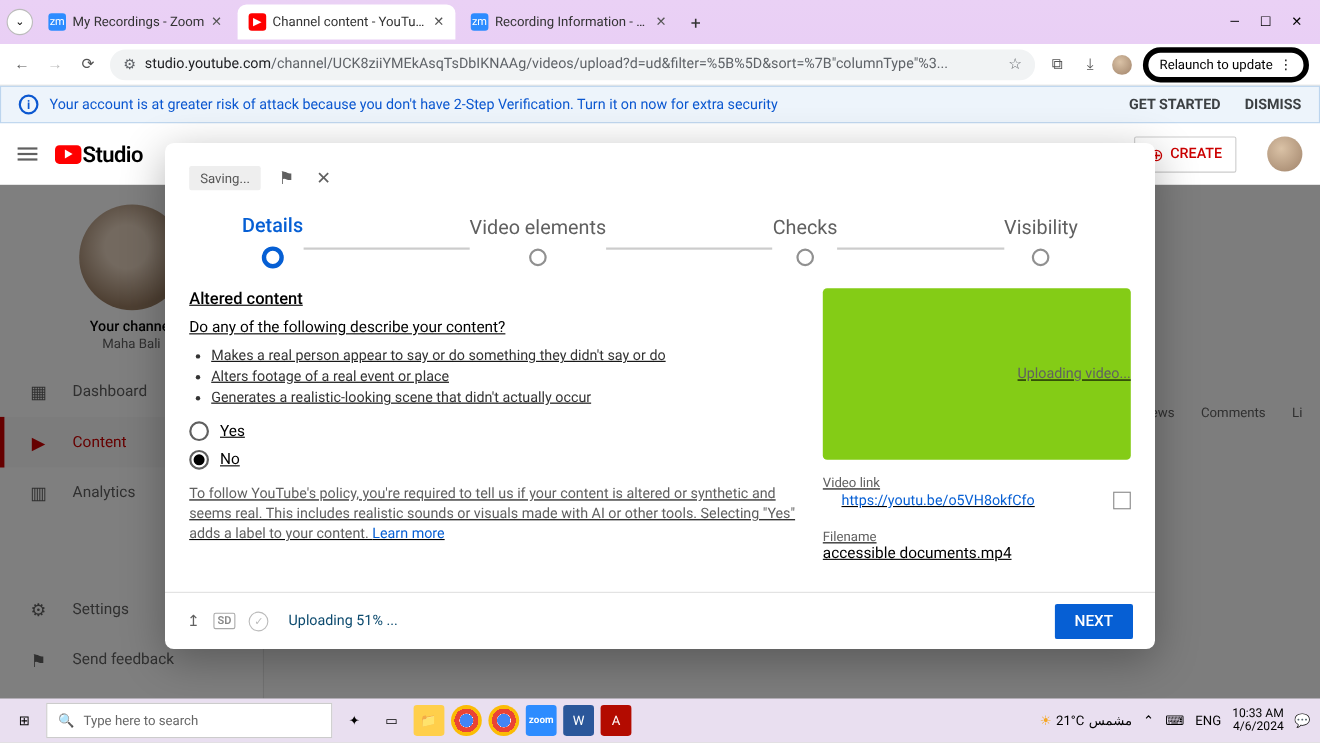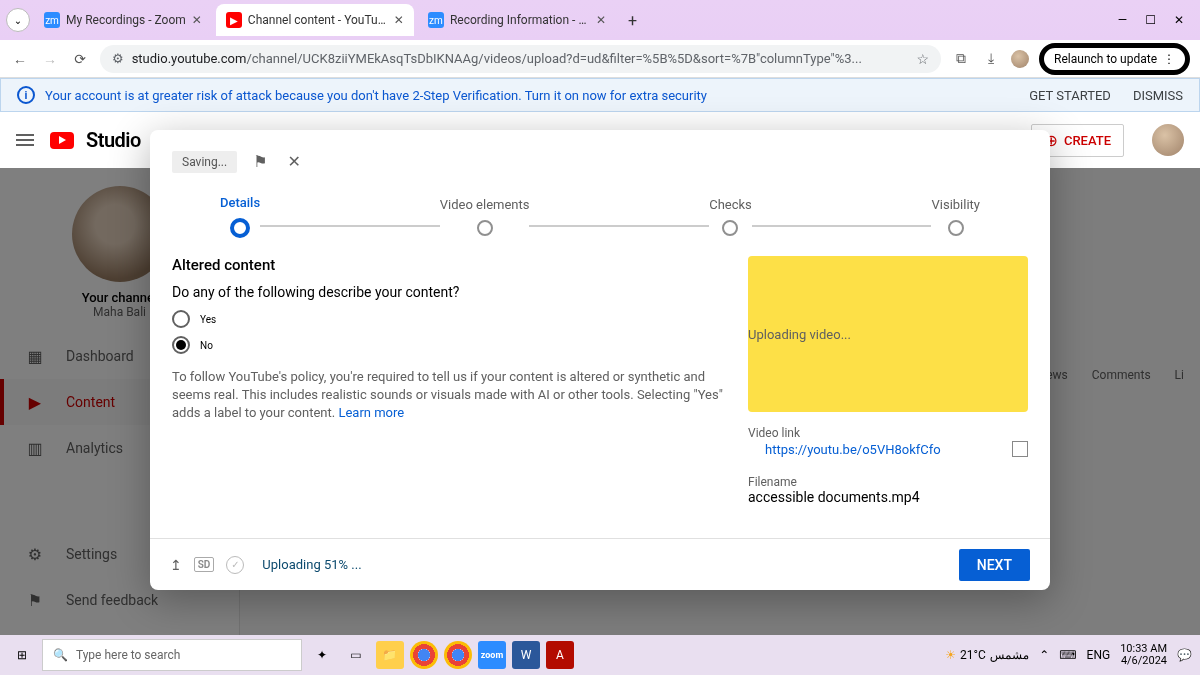--- a/index.html
+++ b/index.html
@@ -20,27 +20,27 @@
   .nav-ico{ width:20px; text-align:center; color:#555; font-size:14px;}
   .urlbox{ flex:1; height:28px; background:#f1f3f4; border-radius:14px; display:flex; align-items:center; padding:0 12px; font-size:13px; color:#5f6368; gap:8px;}
   .urlbox .dark{color:#202124;}
   .star{ color:#5f6368; font-size:14px;}
   .chip{ border:5px solid #000000; border-radius:16px; padding:4px 10px; font-size:12px; display:flex; align-items:center; gap:6px;}
   .avatar-sm{ width:18px; height:18px; border-radius:50%; background:radial-gradient(circle at 40% 35%,#dac2a6,#a0836a);}
 
   
   .warnbar{ background:#edf4fb; border:1px solid #bcd5ee; height:34px; display:flex; align-items:center; padding:0 16px; font-size:13px; color:#0b57d0; gap:10px;}
   .warnbar .msg{color:#0b57d0;}
-  .warnbar .actions{ margin-left:auto; display:flex; gap:22px; font-weight:400; color:#3c4043;}
+  .warnbar .actions{ margin-left:auto; display:flex; gap:22px; font-weight:700; color:#3c4043;}
   .info-i{ width:18px;height:18px;border:2px solid #0b57d0;border-radius:50%;display:flex;align-items:center;justify-content:center;font-size:11px;font-weight:bold;color:#0b57d0;}
 
   
   .yt-head{ height:56px; display:flex; align-items:center; padding:0 16px; gap:16px;}
   .burger{display:flex;flex-direction:column;gap:3px;} .burger span{width:18px;height:2px;background:#606060;}
-  .logo-studio{ display:flex; align-items:center; gap:12px; font-size:20px; font-weight:600; letter-spacing:-0.5px;}
+  .logo-studio{ display:flex; align-items:center; gap:1px; font-size:20px; font-weight:600; letter-spacing:-0.5px;}
   .logo-yt{ width:24px;height:17px;background:#f00;border-radius:4px;position:relative;}
   .logo-yt::after{content:"";position:absolute;left:9px;top:4px;border-left:7px solid #fff;border-top:4.5px solid transparent;border-bottom:4.5px solid transparent;}
   .create-btn{ margin-left:auto; border:1px solid #ccc; border-radius:2px; padding:6px 12px; display:flex; align-items:center; gap:6px; font-size:13px; font-weight:500; color:#c00;}
   .create-ico{color:#c00;font-size:16px;}
   .avatar-head{ width:32px;height:32px;border-radius:50%; background:radial-gradient(circle at 40% 35%,#dac2a6,#a0836a); margin-left:12px;}
 
   
   .app{ display:flex; height:calc(100% - 40px - 38px - 34px - 56px - 40px); }
   .sidebar{ width:240px; padding:8px 0; border-right:1px solid #e5e5e5; background:#fff;}
   .channel-card{ text-align:center; padding:10px 0 14px;}
@@ -54,38 +54,38 @@
   .col-heads{ position:absolute; right:16px; top:200px; display:flex; gap:24px; font-size:12px; color:#606060;}
 
   
   .backdrop{ position:absolute; inset:0; background:rgba(0,0,0,0.5);}
   .dialog{ position:absolute; left:150px; top:130px; width:900px; height:460px; background:#fff; border-radius:8px; box-shadow:0 10px 40px rgba(0,0,0,0.3); display:flex; flex-direction:column; overflow:hidden;}
   .dlg-head{ display:flex; align-items:center; padding:18px 22px 10px; gap:12px;}
   .dlg-title{ font-size:20px; font-weight:400; flex:1;}
   .saving{ background:#eee; padding:4px 10px; font-size:12px; border-radius:2px; color:#555;}
   .dlg-ico{ font-size:16px; color:#606060; padding:4px;}
   .stepper{ display:flex; align-items:center; justify-content:space-between; padding:10px 70px 0; position:relative;}
-  .step{ text-align:center; font-size:13px; color:#606060; z-index:1; background:#fff;}
+  .step{ text-align:center; font-size:18px; color:#606060; z-index:1; background:#fff;}
   .step.cur{ color:#065fd4; font-weight:500;}
   .step .dot{ width:16px;height:16px;border-radius:50%;border:2px solid #909090; margin:8px auto 0; background:#fff;}
   .step.cur .dot{ width:20px;height:20px; border:4px solid #065fd4;}
   .step-line{ position:absolute; left:80px; right:80px; top:40px; height:2px; background:#ccc; z-index:0;}
-  .dlg-body{ flex:1; overflow:auto; padding:18px 22px 0; display:flex; gap:24px;}
+  .dlg-body{ flex:1; overflow:auto; padding:18px 22px 0; display:flex; gap:24px;text-decoration:underline;}
   .left{ flex:1;}
   .sect-h{ font-size:15px; font-weight:500; margin-bottom:10px;}
   .q{ font-size:14px; margin-bottom:10px;}
   .bullets{ margin:0 0 14px 20px; font-size:13px; color:#333;}
   .bullets li{ margin-bottom:4px;}
-  .radio-row{ display:flex; align-items:center; gap:10px; font-size:10px; margin:8px 0;}
+  .radio-row{ display:flex; align-items:center; gap:10px; font-size:14px; margin:8px 0;}
   .radio{ width:18px;height:18px;border:2px solid #606060;border-radius:50%;display:inline-flex;align-items:center;justify-content:center;}
   .radio.checked::after{ content:""; width:10px;height:10px;background:#000;border-radius:50%;}
   .policy{ font-size:13px; color:#606060; margin-top:14px; line-height:1.4;}
   .policy a{ color:#065fd4; text-decoration:none;}
   .right{ width:280px;}
-  .thumb{ width:100%; height:156px; background:#fde047; border-radius:4px; display:flex; align-items:center; justify-content:flex-start; font-size:13px; color:#606060;}
+  .thumb{ width:100%; height:156px; background:#84cc16; border-radius:4px; display:flex; align-items:center; justify-content:flex-end; font-size:13px; color:#606060;}
   .meta{ font-size:12px; color:#606060; margin-top:14px;}
   .vlink{ font-size:13px; color:#065fd4; margin-top:2px; word-break:break-all;padding-left:17px;}
   .copy-ico{ float:right; width:16px;height:16px;border:1.5px solid #888;margin-top:-16px;}
   .dlg-foot{ border-top:1px solid #e0e0e0; height:52px; display:flex; align-items:center; padding:0 20px; gap:12px;}
   .foot-ico{ font-size:14px; color:#606060;}
   .sd-badge{ border:1px solid #aaa; color:#888; font-size:10px; padding:1px 3px; border-radius:2px; font-weight:600;}
   .check-c{ width:18px;height:18px;border:1.5px solid #bbb;border-radius:50%;display:flex;align-items:center;justify-content:center;font-size:10px;color:#bbb;}
   .upl-txt{ font-size:13px; color:#0c4a6e; margin-left:6px;}
   .next-btn{ margin-left:auto; background:#065fd4; color:#fff; border:none; padding:8px 18px; font-size:14px; font-weight:500; border-radius:2px;}
 
@@ -219,20 +219,25 @@
     <div class="step-line"></div>
     <div class="step cur"><span>Details</span><div class="dot"></div></div>
     <div class="step"><span>Video elements</span><div class="dot"></div></div>
     <div class="step"><span>Checks</span><div class="dot"></div></div>
     <div class="step"><span>Visibility</span><div class="dot"></div></div>
   </div>
   <div class="dlg-body">
     <div class="left">
       <div class="sect-h">Altered content</div>
       <div class="q">Do any of the following describe your content?</div>
+      <ul class="bullets">
+        <li>Makes a real person appear to say or do something they didn't say or do</li>
+        <li>Alters footage of a real event or place</li>
+        <li>Generates a realistic-looking scene that didn't actually occur</li>
+      </ul>
       <label class="radio-row">
         <span class="radio"></span>
         <span>Yes</span>
       </label>
       <label class="radio-row">
         <span class="radio checked"></span>
         <span>No</span>
       </label>
       <div class="policy">
         <span>To follow YouTube's policy, you're required to tell us if your content is altered or synthetic and seems real. This includes realistic sounds or visuals made with AI or other tools. Selecting "Yes" adds a label to your content. </span><a href="#">Learn more</a>

